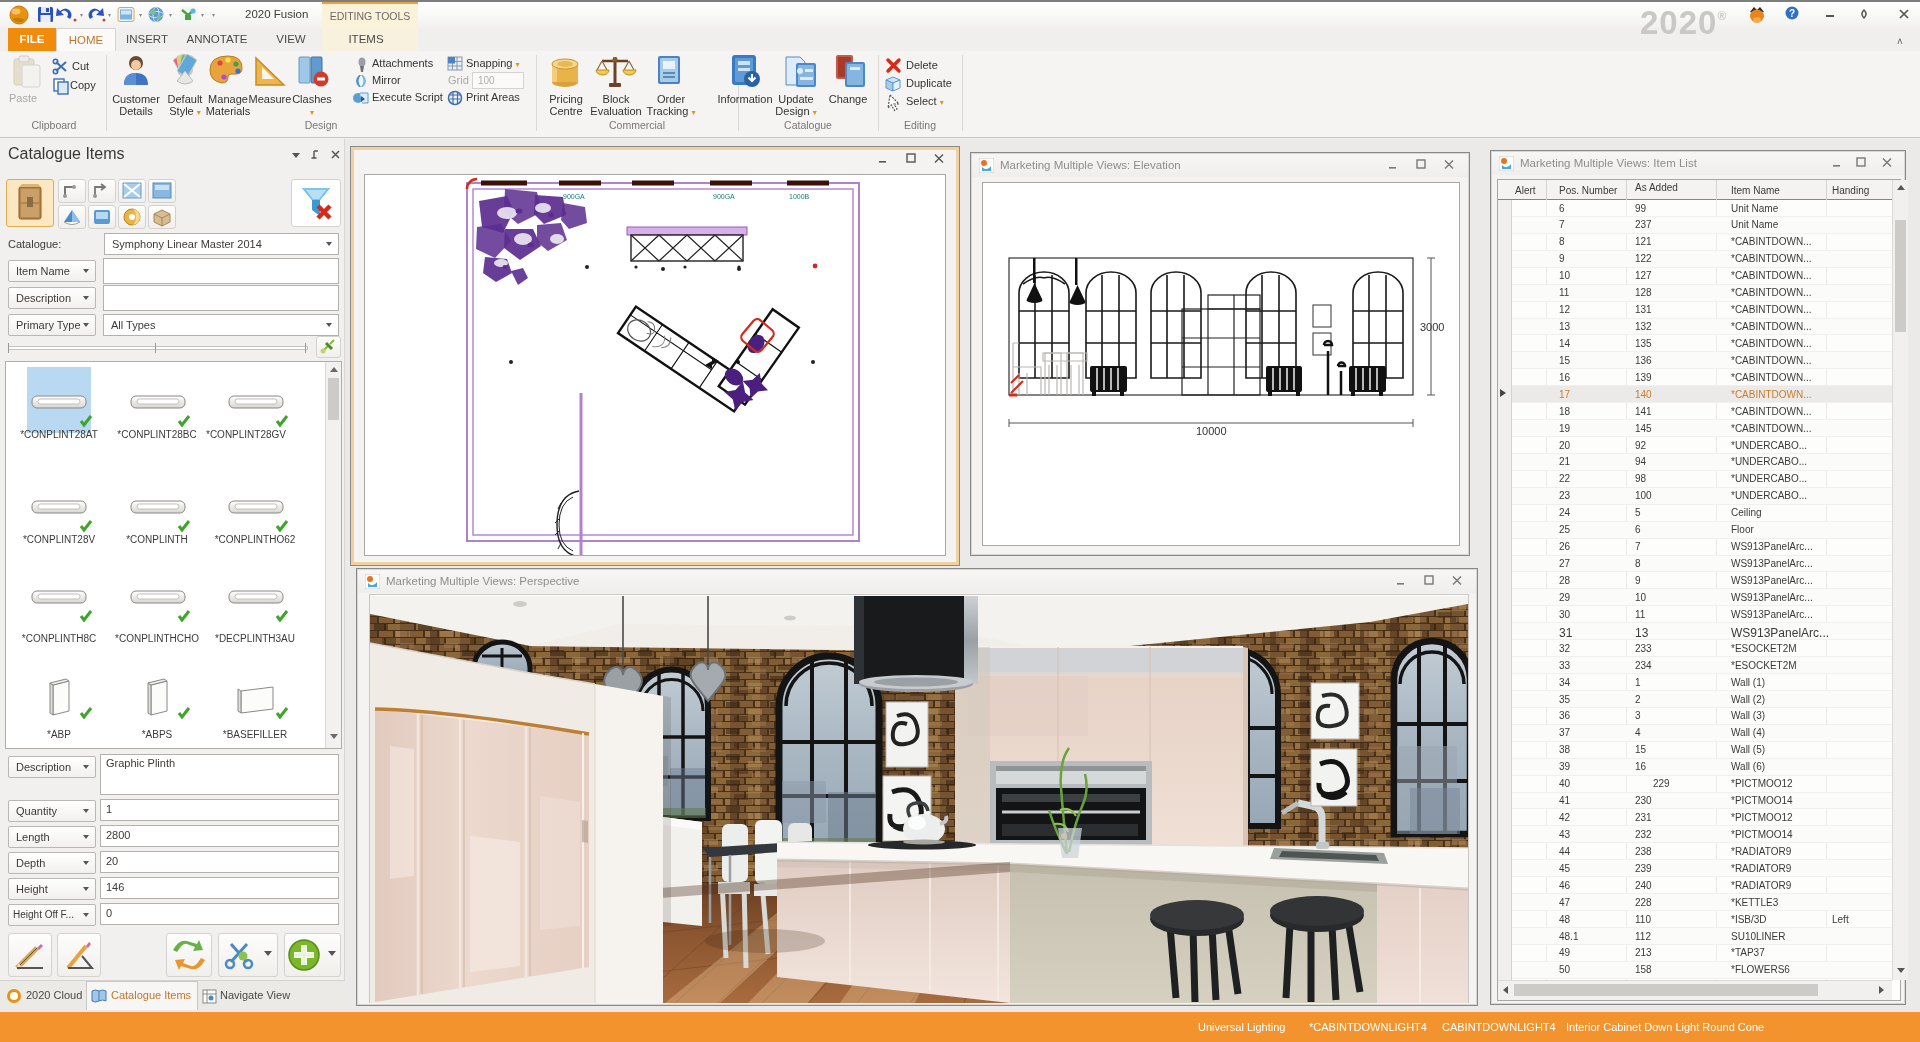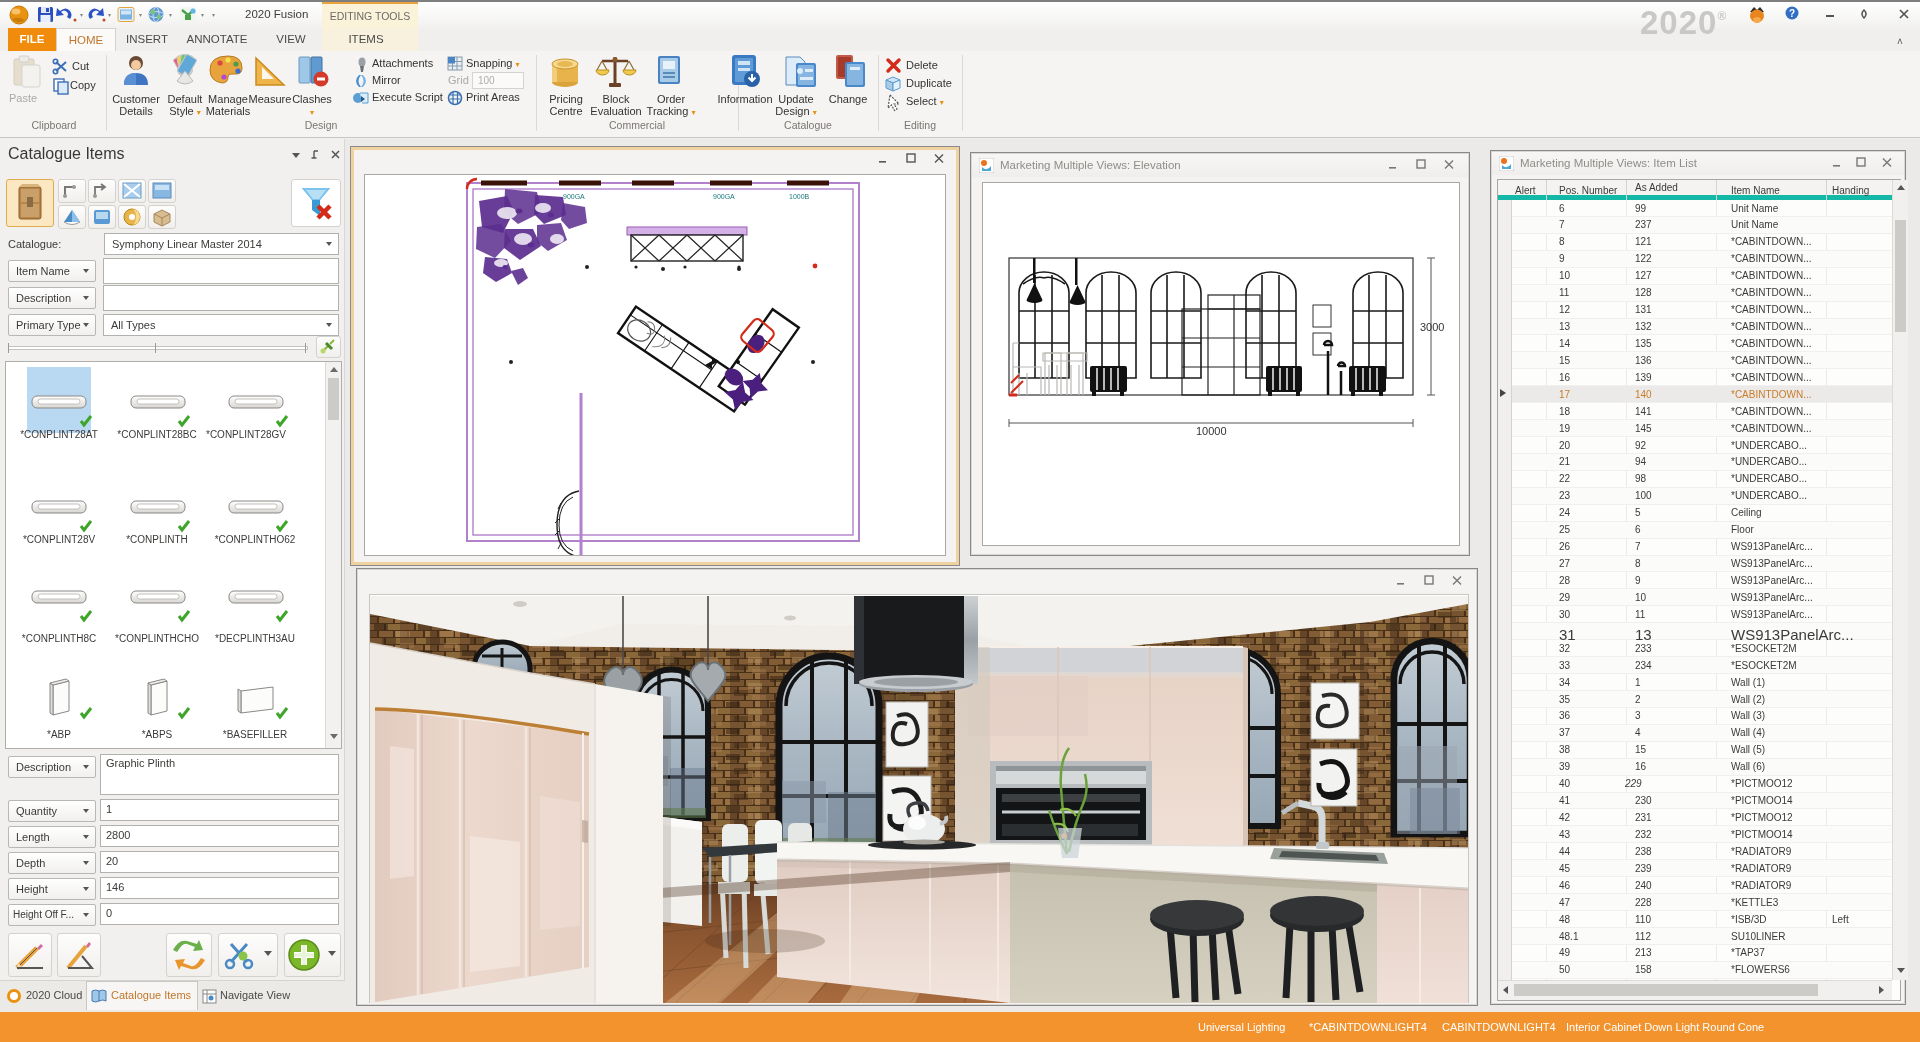--- a/index.html
+++ b/index.html
@@ -699,21 +699,21 @@
           <circle cx="5" cy="5" r="3" fill="#e8731c"></circle>
           <path d="M3 9 q5 5 9 -1 l0 5 -9 0 z" fill="#4aa8d8"></path>
         </svg><span style="padding-left:28px;">Marketing Multiple Views: Item List</span></div>
     <svg class="abs" style="right:12px;top:6px;" width="62" height="12" viewBox="0 0 62 12">
         <rect x="2" y="8" width="7" height="1.6" fill="#777"></rect>
         <rect x="26" y="1" width="8" height="8" fill="none" stroke="#777" stroke-width="1.4"></rect>
         <path d="M52 1.5 l8 8 m0 -8 l-8 8" stroke="#777" stroke-width="1.4"></path>
       </svg>
     <div class="wcontent" style="left:6px;top:28px;width:404px;height:822px;background:#fdfdfc;">
       <div class="abs" style="left:0;top:0;width:14px;height:800px;background:#f0efed;border-right:1px solid #d5d3d0;"></div>
-      <div class="abs" style="left:0;top:0;width:394px;height:20px;background:#f4f3f1;border-bottom:5px solid #14b8a6;font-size:10px;color:#3a3a3a;">
+      <div class="abs" style="left:0;top:0;width:394px;height:20px;background:#f4f3f1;border-bottom:1px solid #14b8a6;font-size:10px;color:#3a3a3a;">
         <span class="abs" style="left:17px;top:5px;">Alert</span>
         <span class="abs" style="left:61px;top:5px;">Pos. Number</span>
         <span class="abs" style="left:137px;top:2px;">As Added</span>
         <span class="abs" style="left:233px;top:5px;">Item Name</span>
         <span class="abs" style="left:334px;top:5px;">Handing</span>
         <span class="abs" style="left:48px;top:0;width:1px;height:20px;background:#d5d3d0;"></span>
         <span class="abs" style="left:128px;top:0;width:1px;height:20px;background:#d5d3d0;"></span>
         <span class="abs" style="left:218px;top:0;width:1px;height:20px;background:#d5d3d0;"></span>
         <span class="abs" style="left:328px;top:0;width:1px;height:20px;background:#d5d3d0;"></span>
       </div>
@@ -867,21 +867,21 @@
           <span class="abs" style="left:123px;top:2.5px;">10</span>
           <span class="abs" style="left:219px;top:2.5px;">WS913PanelArc...</span>
           <span class="abs" style="left:320px;top:2.5px;"></span>
         </div>
       <div class="abs" style="left:14px;top:426.3px;width:380px;height:16.93px;font-size:10px;color:#3a3a3a;border-bottom:1px solid #f1f0ee;">
           <span class="abs" style="left:47px;top:2.5px;">30</span>
           <span class="abs" style="left:123px;top:2.5px;">11</span>
           <span class="abs" style="left:219px;top:2.5px;">WS913PanelArc...</span>
           <span class="abs" style="left:320px;top:2.5px;"></span>
         </div>
-      <div class="abs" style="left:14px;top:443.2px;width:380px;height:16.93px;font-size:15px;color:#3a3a3a;background:#fbfbfa;border-bottom:1px solid #f1f0ee;">
+      <div class="abs" style="left:14px;top:443.2px;width:380px;height:16.93px;font-size:12px;color:#3a3a3a;background:#fbfbfa;border-bottom:1px solid #f1f0ee;">
           <span class="abs" style="left:47px;top:2.5px;">31</span>
           <span class="abs" style="left:123px;top:2.5px;">13</span>
           <span class="abs" style="left:219px;top:2.5px;">WS913PanelArc...</span>
           <span class="abs" style="left:320px;top:2.5px;"></span>
         </div>
       <div class="abs" style="left:14px;top:460.2px;width:380px;height:16.93px;font-size:10px;color:#3a3a3a;border-bottom:1px solid #f1f0ee;">
           <span class="abs" style="left:47px;top:2.5px;">32</span>
           <span class="abs" style="left:123px;top:2.5px;">233</span>
           <span class="abs" style="left:219px;top:2.5px;">*ESOCKET2M</span>
           <span class="abs" style="left:320px;top:2.5px;"></span>
@@ -923,21 +923,21 @@
           <span class="abs" style="left:320px;top:2.5px;"></span>
         </div>
       <div class="abs" style="left:14px;top:578.7px;width:380px;height:16.93px;font-size:10px;color:#3a3a3a;background:#fbfbfa;border-bottom:1px solid #f1f0ee;">
           <span class="abs" style="left:47px;top:2.5px;">39</span>
           <span class="abs" style="left:123px;top:2.5px;">16</span>
           <span class="abs" style="left:219px;top:2.5px;">Wall (6)</span>
           <span class="abs" style="left:320px;top:2.5px;"></span>
         </div>
       <div class="abs" style="left:14px;top:595.6px;width:380px;height:16.93px;font-size:10px;color:#3a3a3a;border-bottom:1px solid #f1f0ee;">
           <span class="abs" style="left:47px;top:2.5px;">40</span>
-          <span class="abs" style="left:113px;top:2.5px;font-style:italic;">229</span>
+          <span class="abs" style="left:141px;top:2.5px;">229</span>
           <span class="abs" style="left:219px;top:2.5px;">*PICTMOO12</span>
           <span class="abs" style="left:320px;top:2.5px;"></span>
         </div>
       <div class="abs" style="left:14px;top:612.5px;width:380px;height:16.93px;font-size:10px;color:#3a3a3a;background:#fbfbfa;border-bottom:1px solid #f1f0ee;">
           <span class="abs" style="left:47px;top:2.5px;">41</span>
           <span class="abs" style="left:123px;top:2.5px;">230</span>
           <span class="abs" style="left:219px;top:2.5px;">*PICTMOO14</span>
           <span class="abs" style="left:320px;top:2.5px;"></span>
         </div>
       <div class="abs" style="left:14px;top:629.5px;width:380px;height:16.93px;font-size:10px;color:#3a3a3a;border-bottom:1px solid #f1f0ee;">
@@ -1007,20 +1007,25 @@
       </div>
       <div class="abs" style="left:0;top:800px;width:394px;height:20px;background:#f1f0ee;border-top:1px solid #dcdad6;">
         <div class="abs" style="left:5px;top:5px;width:0;height:0;border-top:4px solid transparent;border-bottom:4px solid transparent;border-right:5px solid #555;"></div>
         <div class="abs" style="left:16px;top:3px;width:304px;height:12px;background:#cdcbc8;"></div>
         <div class="abs" style="right:8px;top:5px;width:0;height:0;border-top:4px solid transparent;border-bottom:4px solid transparent;border-left:5px solid #555;"></div>
       </div>
     </div>
   </div>
 
   <div class="win" style="left:11px;top:429px;width:1122px;height:438px;">
+    <div class="wtitle inactive"><svg class="abs" style="left:7px;top:4px;" width="15" height="15" viewBox="0 0 15 15">
+          <rect x="0" y="0" width="15" height="15" rx="2" fill="#fff" stroke="#ccc"></rect>
+          <circle cx="5" cy="5" r="3" fill="#e8731c"></circle>
+          <path d="M3 9 q5 5 9 -1 l0 5 -9 0 z" fill="#4aa8d8"></path>
+        </svg><span style="padding-left:28px;">Marketing Multiple Views: Perspective</span></div>
     <svg class="abs" style="right:14px;top:6px;" width="68" height="12" viewBox="0 0 68 12">
         <rect x="2" y="8" width="7" height="1.6" fill="#777"></rect>
         <rect x="30" y="1" width="8" height="8" fill="none" stroke="#777" stroke-width="1.4"></rect>
         <path d="M58 1.5 l8 8 m0 -8 l-8 8" stroke="#777" stroke-width="1.4"></path>
       </svg>
     <div class="wcontent" style="left:12px;top:25px;width:1100px;height:409px;border-color:#c9c7c3;">
       <svg width="1098" height="407" viewBox="0 0 1098 407" style="display:block;margin-top:1px;">
         <defs>
           <pattern id="brick" width="30" height="14" patternUnits="userSpaceOnUse">
             <rect width="30" height="14" fill="#4a3019"></rect>

